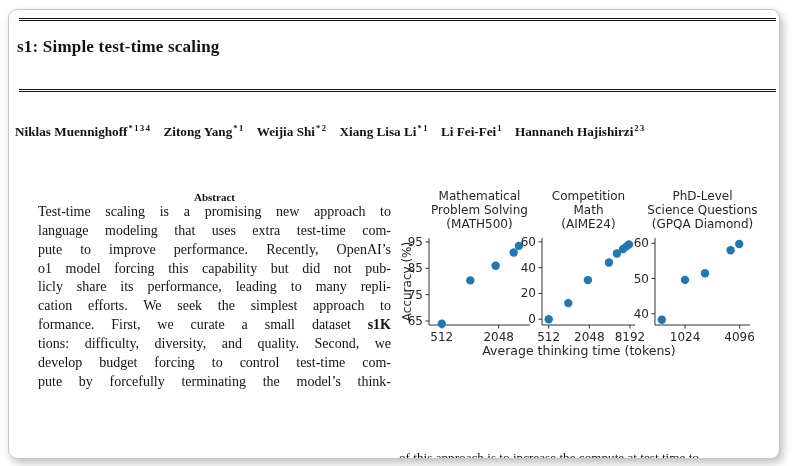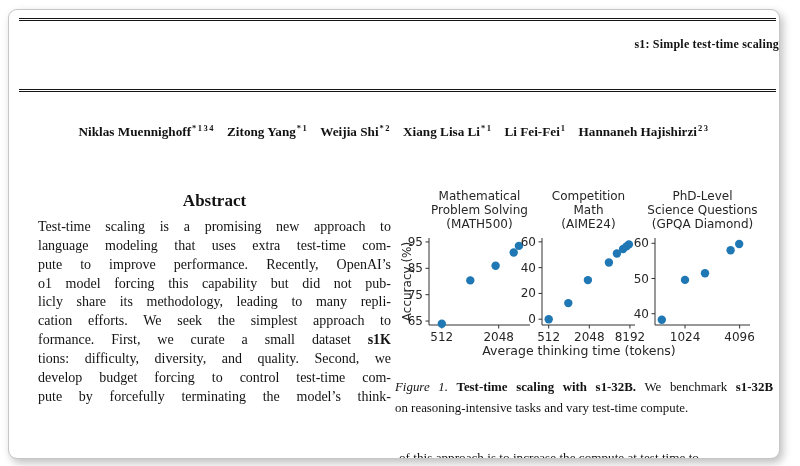--- a/index.html
+++ b/index.html
@@ -5,29 +5,29 @@
   html,body{margin:0;padding:0;width:800px;height:466px;background:#ffffff;overflow:hidden;}
   .card{
     position:absolute;left:8px;top:9px;width:770px;height:448px;background:#ffffff;
     border:1px solid #c6c6c6;border-radius:9px;box-shadow:3px 4px 8px rgba(0,0,0,0.25);
     overflow:hidden;font-family:"Liberation Serif","DejaVu Serif",serif;color:#121212;
   }
   .rule{position:absolute;left:10px;width:757px;height:1.2px;
     border-top:1.4px solid #141414;border-bottom:1.4px solid #141414;}
   #rule-top{top:8px}
   #rule-bottom{top:79px}
-  .title{position:absolute;top:27px;left:0;width:100%;text-align:right;
-    font-size:12px;font-weight:bold;letter-spacing:.2px;}
-  .authors{position:absolute;top:107px;left:0;width:100%;text-align:center;
+  .title{position:absolute;top:27px;left:8px;width:100%;text-align:left;
+    font-size:17px;font-weight:bold;letter-spacing:.2px;}
+  .authors{position:absolute;top:107px;left:0;width:100%;
     font-weight:bold;font-size:13.2px;}
   .authors .aline{white-space:nowrap;line-height:22px;}
   .authors sup{font-size:8.5px;font-weight:bold;letter-spacing:1.5px;margin-left:1px;}
   .author{margin:0 6px;}
   .leftcol{position:absolute;left:29px;top:181px;width:353px;}
-  .abs-head{text-align:center;font-weight:bold;font-size:17px;margin-bottom:7px;}
+  .abs-head{text-align:center;font-weight:bold;font-size:11px;}
   .abs-body{font-size:14px;}
   .abs-body .jline{text-align:justify;text-align-last:justify;line-height:18.85px;
     height:18.85px;overflow:hidden;}
   .figure-svg{position:absolute;left:388px;top:178px;overflow:visible;}
   .figure-svg text{font-family:"DejaVu Sans",sans-serif;}
   .caption{position:absolute;left:386px;top:367px;width:378px;font-size:12.9px;line-height:20.5px;}
   .caption .cap1{text-align:justify;text-align-last:justify;}
   .frag{position:absolute;left:390px;top:440px;width:380px;font-size:13.2px;}
 </style>
 </head>
@@ -45,21 +45,21 @@
     <div class="aline" id="authors-line1"><span class="author"><span>Niklas Muennighoff</span><sup>*134</sup></span><span class="author"><span>Zitong Yang</span><sup>*1</sup></span><span class="author"><span>Weijia Shi</span><sup>*2</sup></span><span class="author"><span>Xiang Lisa Li</span><sup>*1</sup></span><span class="author"><span>Li Fei-Fei</span><sup>1</sup></span><span class="author"><span>Hannaneh Hajishirzi</span><sup>23</sup></span></div>
   </div>
 
   <div class="leftcol">
     <div class="abs-head">Abstract</div>
     <div class="abs-body" id="abstract-body">
         <div class="jline"><span>Test-time scaling is a promising new approach to</span></div>
         <div class="jline"><span>language modeling that uses extra test-time com-</span></div>
         <div class="jline"><span>pute to improve performance. Recently, OpenAI’s</span></div>
         <div class="jline"><span>o1 model forcing this capability but did not pub-</span></div>
-        <div class="jline"><span>licly share its methodology, leading to many repli-</span></div>
+        <div class="jline"><span>licly share its performance, leading to many repli-</span></div>
         <div class="jline"><span>cation efforts. We seek the simplest approach to</span></div>
         <div class="jline"><span>formance. First, we curate a small dataset </span><span style="font-weight: bold;">s1K</span></div>
         <div class="jline"><span>tions: difficulty, diversity, and quality. Second, we</span></div>
         <div class="jline"><span>develop budget forcing to control test-time com-</span></div>
         <div class="jline"><span>pute by forcefully terminating the model’s think-</span></div>
       </div>
   </div>
 
   <svg class="figure-svg" id="figure1" width="360" height="172">
       <line x1="32" y1="50" x2="32" y2="137" stroke="#333333" stroke-width="1"></line>
@@ -128,20 +128,16 @@
       <line x1="342.6264367816092" y1="137" x2="342.6264367816092" y2="140.5" stroke="#333333" stroke-width="1"></line>
       <text x="342.6264367816092" y="153" font-size="12" text-anchor="middle" fill="#262626">4096</text>
       <circle cx="264.8" cy="131.7" r="4.2" fill="#1f77b4"></circle>
       <circle cx="288.0" cy="91.9" r="4.2" fill="#1f77b4"></circle>
       <circle cx="308.0" cy="85.2" r="4.2" fill="#1f77b4"></circle>
       <circle cx="333.6" cy="62.3" r="4.2" fill="#1f77b4"></circle>
       <circle cx="342.2" cy="56.0" r="4.2" fill="#1f77b4"></circle>
       <text x="182" y="167" font-size="12.5" text-anchor="middle" fill="#262626">Average thinking time (tokens)</text>
     </svg>
 
-  <div class="caption">
-    <div class="cap1" id="cap-line1"><span style="font-style: italic;">Figure 1.</span><span> </span><span style="font-weight: bold;">Test-time scaling with s1-32B.</span><span> We benchmark </span><span style="font-weight: bold;">s1-32B</span></div>
-    <div id="cap-line2"><span>on reasoning-intensive tasks and vary test-time compute.</span></div>
-  </div>
 
   <div class="frag">of this approach is to increase the compute at test time to</div>
 
 </div>
 
 </body></html>

